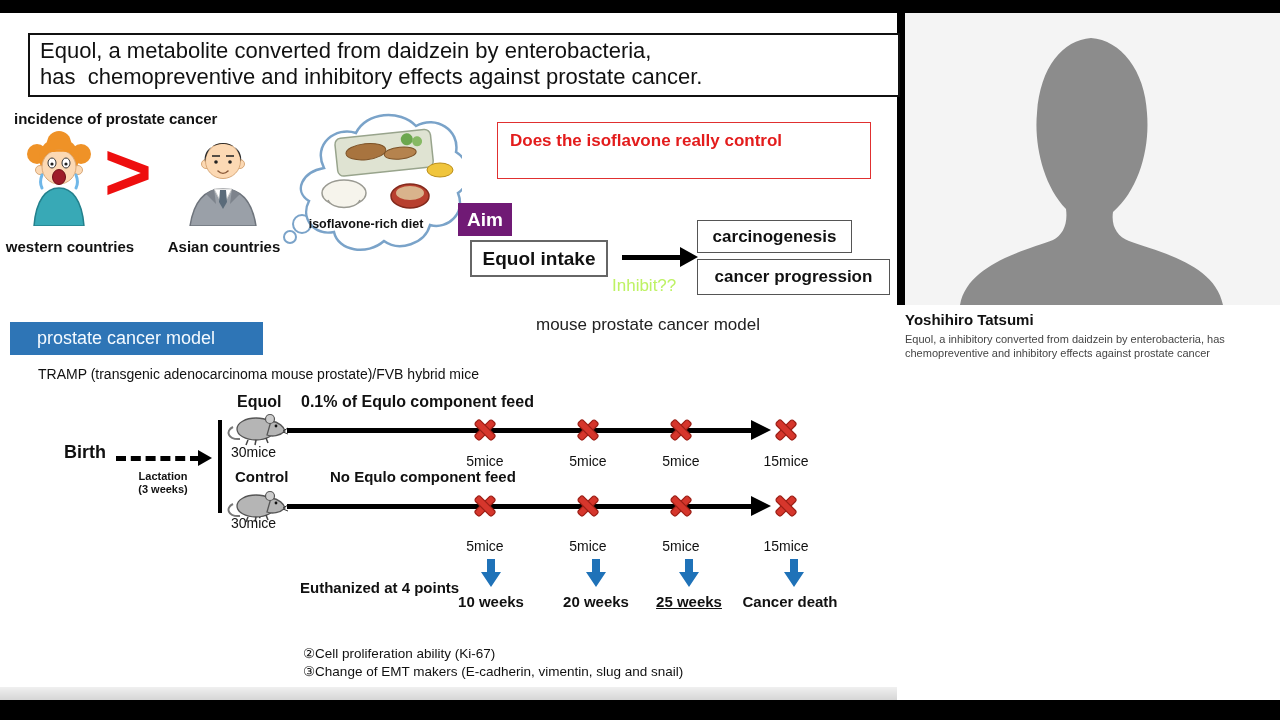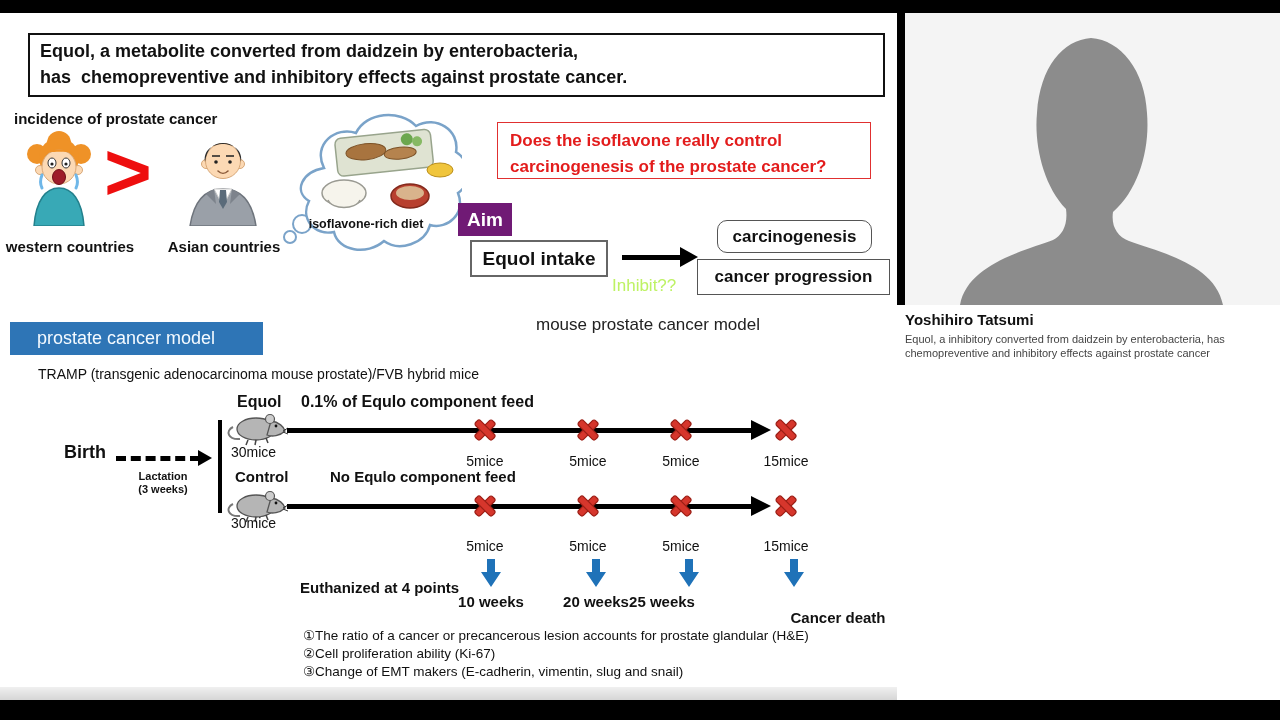--- a/index.html
+++ b/index.html
@@ -4,21 +4,21 @@
 <style>
   html,body{margin:0;padding:0;background:#000;}
   #stage{position:relative;width:1280px;height:720px;background:#000;overflow:hidden;
          font-family:"Liberation Sans",sans-serif;color:#111;}
   .abs{position:absolute;}
   
   .slide-bg{left:0;top:13px;width:897px;height:674px;background:#fff;}
   .slide-shadow{left:0;top:687px;width:913px;height:13px;
     background:linear-gradient(180deg,#f0f0f0,#d6d6d6);}
   .title-box{left:28px;top:33px;width:842px;height:57px;border:2px solid #111;background:#fff;
-    font-weight:bold;font-size:18px;line-height:26px;padding:3px 1px 0 10px;white-space:pre;}
+    font-weight:normal;font-size:22px;line-height:26px;padding:3px 16px 0 10px;white-space:pre;}
   .incidence-heading{left:14px;top:110px;font-weight:bold;font-size:15px;}
   .country-label{top:238px;font-weight:bold;font-size:15px;text-align:center;}
   .gt{left:104px;top:128px;font-size:82px;line-height:88px;font-weight:800;color:#ee0e0e;}
   .bubble-label{left:296px;top:217px;width:140px;text-align:center;font-weight:bold;font-size:12.5px;}
   .question-box{left:497px;top:122px;width:360px;height:50px;border:1.5px solid #e03030;background:#fff;
     color:#e31c1c;font-weight:bold;font-size:17px;line-height:26px;padding:5px 0 0 12px;}
   .aim-box{left:458px;top:203px;width:54px;height:33px;background:#701a75;color:#fff;
     font-weight:bold;font-size:19px;text-align:center;line-height:33px;}
   .intake-box{left:470px;top:240px;width:134px;height:33px;border:2px solid #666;background:#fff;
     font-weight:bold;font-size:19px;text-align:center;line-height:33px;}
@@ -112,28 +112,28 @@
       <circle cx="138" cy="45" r="5" fill="#86b964"></circle>
     </g>
     <ellipse cx="64" cy="93" rx="22" ry="13" fill="#f6f4ec" stroke="#9a9a92" stroke-width="1.5"></ellipse>
     <path d="M48 100 C52 110 76 110 80 100" fill="#f6f4ec" stroke="#9a9a92" stroke-width="1.5"></path>
     <ellipse cx="130" cy="96" rx="19" ry="12" fill="#b8402f" stroke="#83291c" stroke-width="1.5"></ellipse>
     <ellipse cx="130" cy="93" rx="14" ry="7" fill="#d9b38c"></ellipse>
     <ellipse cx="160" cy="70" rx="13" ry="7" fill="#f0c53c" stroke="#bb8f1c"></ellipse>
   </svg>
   <div class="abs bubble-label">isoflavone-rich diet</div>
 
-  <div class="abs question-box"><span>Does the isoflavone really control</span><br><span>carcinogenesis of the prostate cancer?</span></div>
+  <div class="abs question-box"><span>Does the isoflavone really control</span><br></div>
 
   <div class="abs aim-box">Aim</div>
   <div class="abs intake-box">Equol intake</div>
   <div class="abs arrow-line" style="left:622px;top:255px;width:60px;height:5px;"></div>
   <div class="abs arrow-head-right" style="left:680px;top:247px;"></div>
   <div class="abs inhibit">Inhibit??</div>
-  <div class="abs outcome-box" style="left:717px;top:220px;width:153px;height:31px;line-height:31px;border-radius:10px;">carcinogenesis</div>
+  <div class="abs outcome-box" style="left:697px;top:220px;width:153px;height:31px;line-height:31px;">carcinogenesis</div>
   <div class="abs outcome-box" style="left:697px;top:259px;width:191px;height:34px;line-height:34px;">cancer progression</div>
 
   <div class="abs model-badge">prostate cancer model</div>
   <div class="abs model-subtitle">mouse prostate cancer model</div>
   <div class="abs tramp">TRAMP (transgenic adenocarcinoma mouse prostate)/FVB hybrid mice</div>
 
   <div class="abs birth">Birth</div>
   <div class="abs dash-line"></div>
   <div class="abs arrow-head-right" style="left:198px;top:450px;border-top-width:8px;border-bottom-width:8px;border-left-width:14px;"></div>
   <div class="abs lactation" style="top:470px;">Lactation</div>
@@ -237,24 +237,23 @@
       <path d="M6 0 h8 v13 h6 L10 28 L0 13 h6 Z" fill="#1f72b8"></path>
     </svg>
   <svg class="abs" style="left:679px;top:559px;" width="20" height="28" viewBox="0 0 20 28">
       <path d="M6 0 h8 v13 h6 L10 28 L0 13 h6 Z" fill="#1f72b8"></path>
     </svg>
   <svg class="abs" style="left:784px;top:559px;" width="20" height="28" viewBox="0 0 20 28">
       <path d="M6 0 h8 v13 h6 L10 28 L0 13 h6 Z" fill="#1f72b8"></path>
     </svg>
   <div class="abs week-label" style="left:441px;top:593px;width:100px;">10 weeks</div>
   <div class="abs week-label" style="left:546px;top:593px;width:100px;">20 weeks</div>
-  <div class="abs week-label" style="left:612px;top:593px;width:100px;">25 weeks</div>
-  <div class="abs week-label" style="left:776px;top:593px;width:124px;margin-top:16px;">Cancer death</div>
-
-  <div class="abs endpoint" style="top:627px;">①The ratio of a cancer  or precancerous lesion accounts for prostate glandular (H&amp;E)</div>
+  <div class="abs week-label" style="left:639px;top:593px;width:100px;text-decoration:underline;">25 weeks</div>
+  <div class="abs week-label" style="left:728px;top:593px;width:124px;">Cancer death</div>
+
   <div class="abs endpoint" style="top:645px;">②Cell proliferation ability  (Ki-67)</div>
   <div class="abs endpoint" style="top:663px;">③Change of EMT makers (E-cadherin, vimentin, slug and snail)</div>
 
   <div class="abs photo-area">
     <svg width="375" height="292" viewBox="0 0 375 292">
       <path d="M55 292 C62 252 118 238 148 227 C158 222 163 211 161 196 C138 172 129 131 132 100 C135 54 158 27 186 25 C216 27 240 58 242 100 C245 136 234 176 208 199 C206 213 212 223 224 228 C258 240 310 252 318 292 Z" fill="#8c8c8c"></path>
     </svg>
   </div>
   <div class="abs caption-area">
     <div class="abs speaker-name">Yoshihiro Tatsumi</div>

